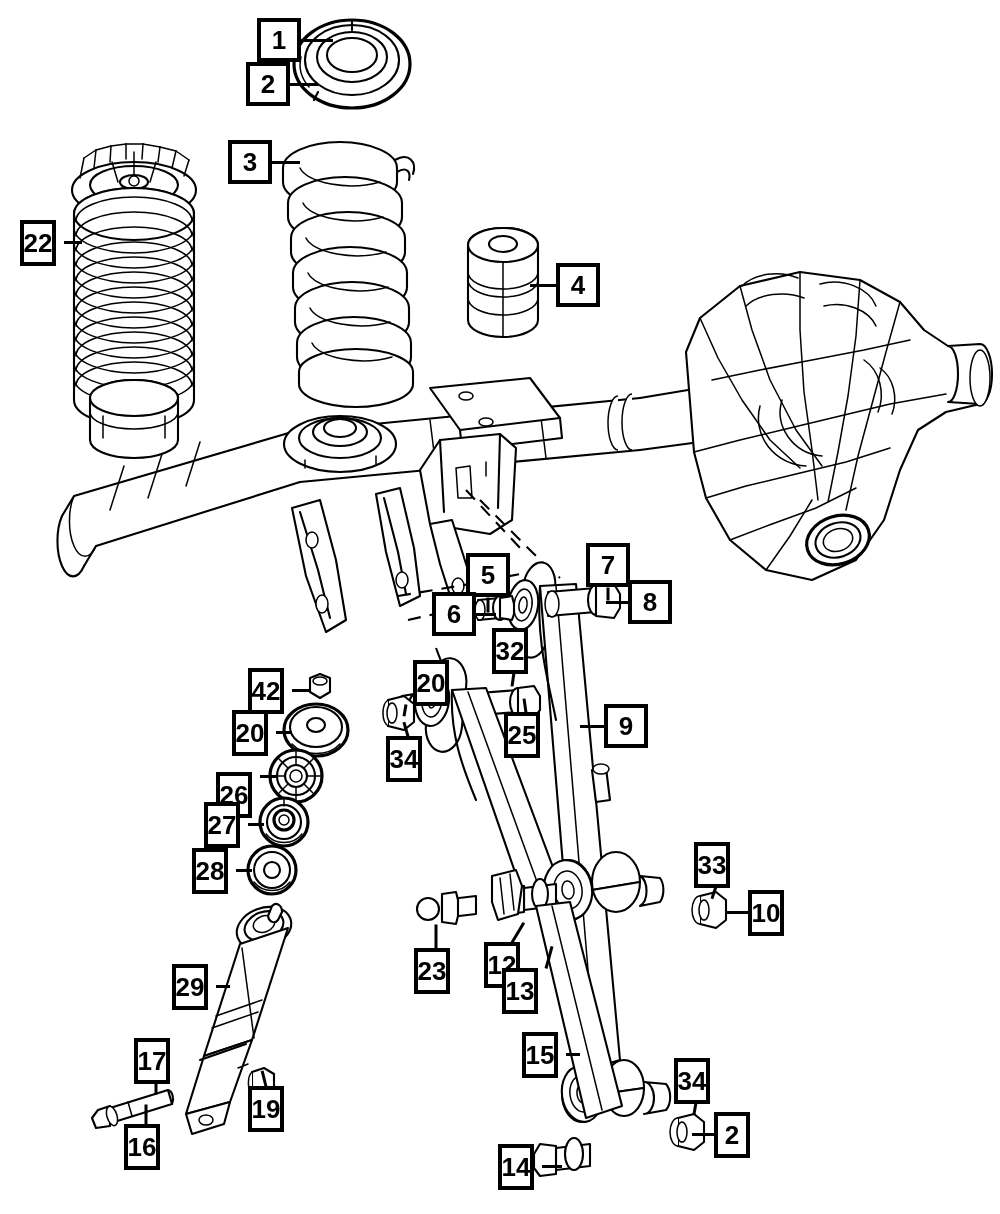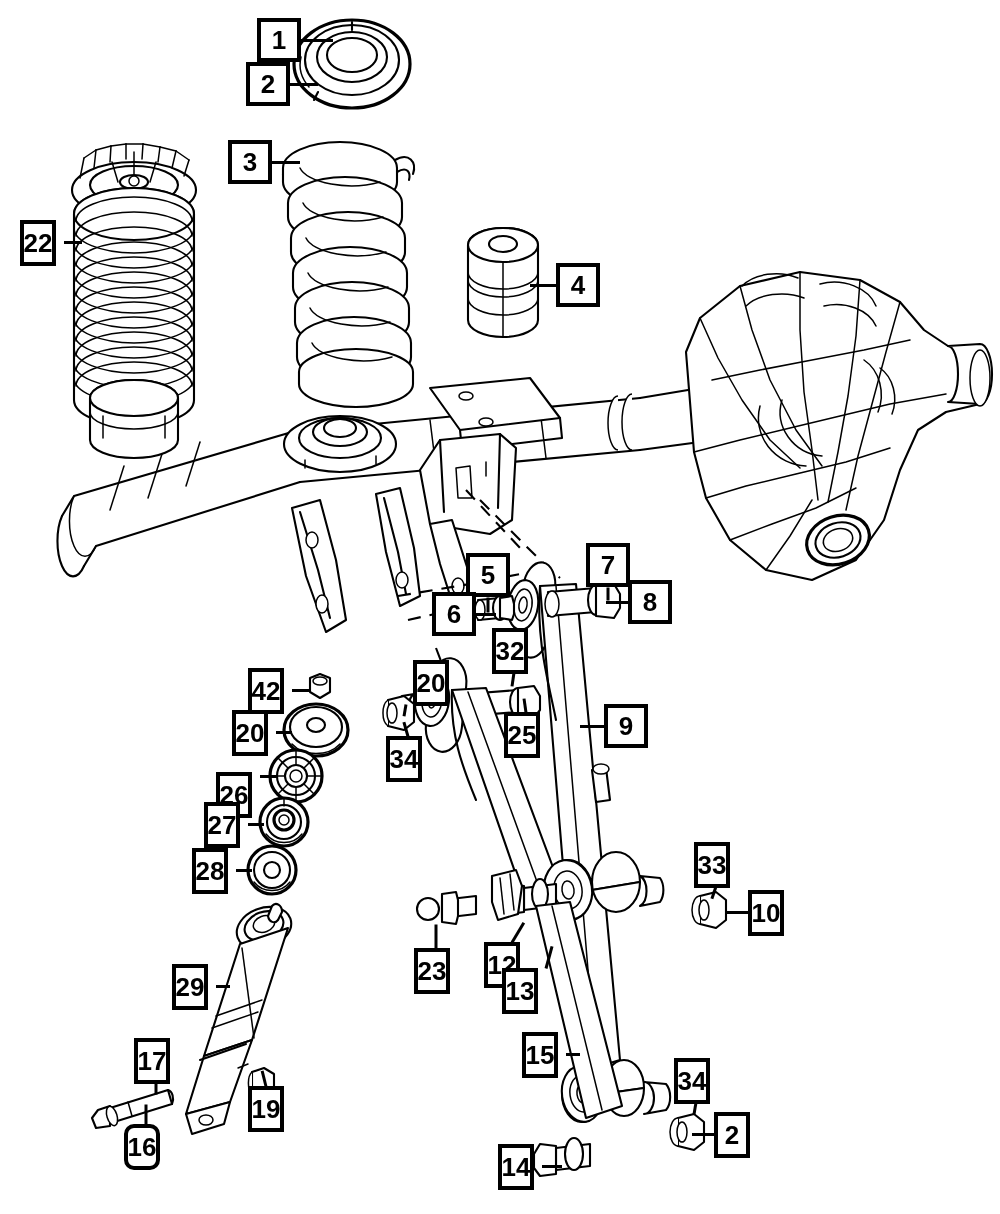--- a/index.html
+++ b/index.html
@@ -432,21 +432,21 @@
       <div class="callout c48" style="left: 714px; top: 1112px;">2</div>
       <div class="leader" style="left: 512px; top: 940.5px; width: 23.3238px; height: 3px; transform-origin: 0px 50%; transform: rotate(-59.0362deg);"></div>
       <div class="callout c48" style="left: 484px; top: 942px;">12</div>
       <div class="leader" style="left: 546px; top: 966.5px; width: 22.8035px; height: 3px; transform-origin: 0px 50%; transform: rotate(-74.7449deg);"></div>
       <div class="callout c48" style="left: 502px; top: 968px;">13</div>
       <div class="leader" style="left: 542px; top: 1164.5px; width: 20px; height: 3px; transform-origin: 0px 50%; transform: rotate(0deg);"></div>
       <div class="callout c48" style="left: 498px; top: 1144px;">14</div>
       <div class="leader" style="left: 566px; top: 1052.5px; width: 14px; height: 3px; transform-origin: 0px 50%; transform: rotate(0deg);"></div>
       <div class="callout c48" style="left: 522px; top: 1032px;">15</div>
       <div class="leader" style="left: 146px; top: 1122.5px; width: 20px; height: 3px; transform-origin: 0px 50%; transform: rotate(-90deg);"></div>
-      <div class="callout c48" style="left: 124px; top: 1124px; border-radius: 10px;">16</div>
+      <div class="callout c48" style="left: 124px; top: 1124px;">16</div>
       <div class="leader" style="left: 156px; top: 1080.5px; width: 12px; height: 3px; transform-origin: 0px 50%; transform: rotate(90deg);"></div>
       <div class="callout c48" style="left: 134px; top: 1038px;">17</div>
       <div class="leader" style="left: 266px; top: 1084.5px; width: 16.4924px; height: 3px; transform-origin: 0px 50%; transform: rotate(-104.036deg);"></div>
       <div class="callout c48" style="left: 248px; top: 1086px;">19</div>
       <div class="leader" style="left: 406px; top: 702.5px; width: 12.1655px; height: 3px; transform-origin: 0px 50%; transform: rotate(99.4623deg);"></div>
       <div class="callout c48" style="left: 369px; top: 660px; margin-left: 44px;">20</div>
       <div class="leader" style="left: 526px; top: 710.5px; width: 14.1421px; height: 3px; transform-origin: 0px 50%; transform: rotate(-98.1301deg);"></div>
       <div class="callout c48" style="left: 504px; top: 712px;">25</div>
       <div class="leader" style="left: 64px; top: 240.5px; width: 18px; height: 3px; transform-origin: 0px 50%; transform: rotate(0deg);"></div>
       <div class="callout c48" style="left: 20px; top: 220px;">22</div>

